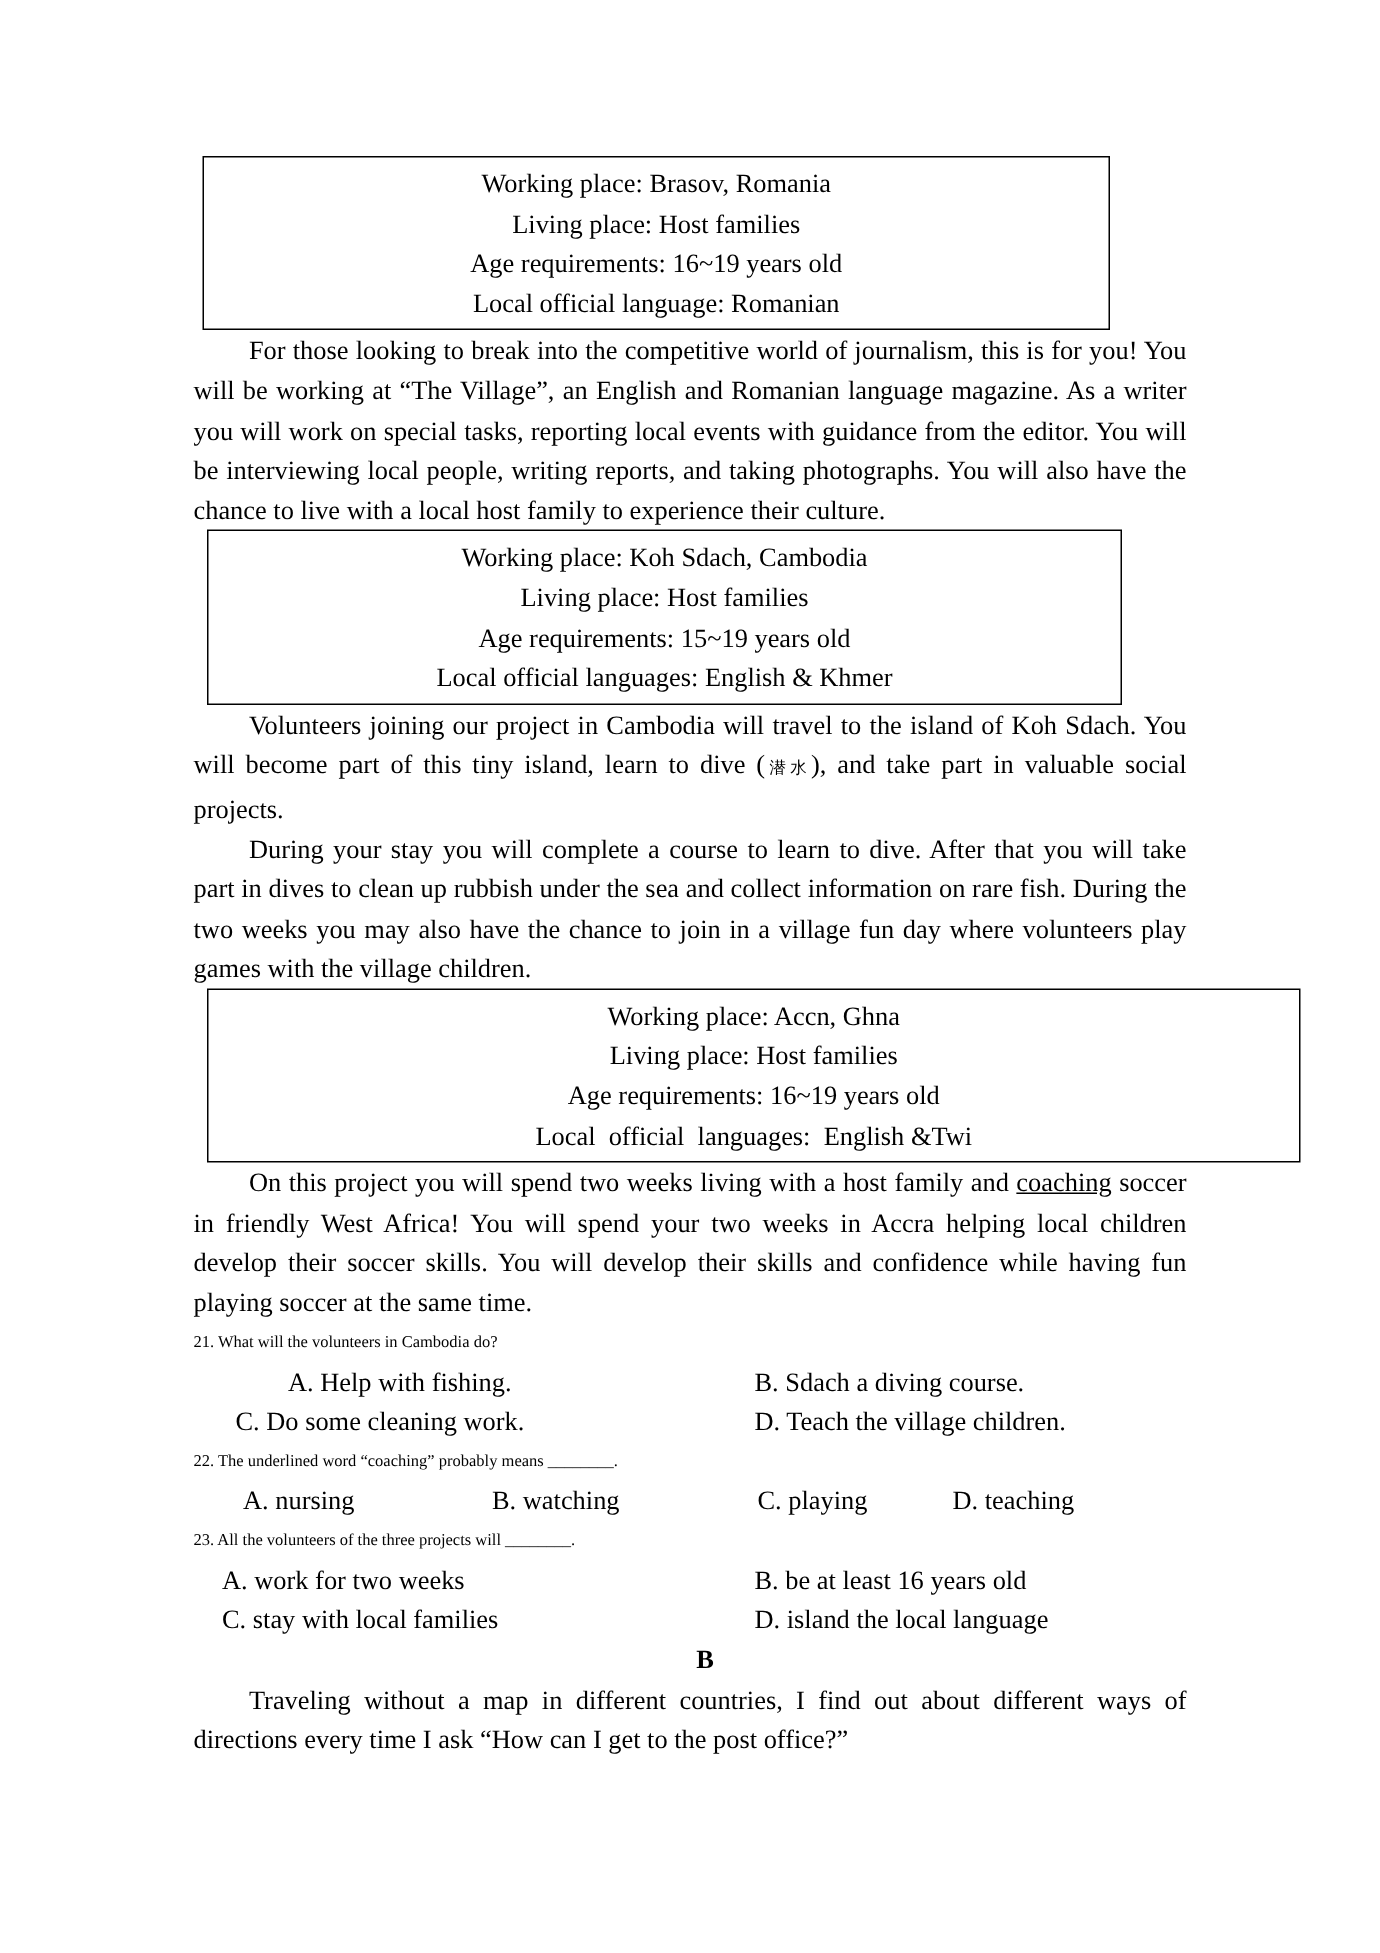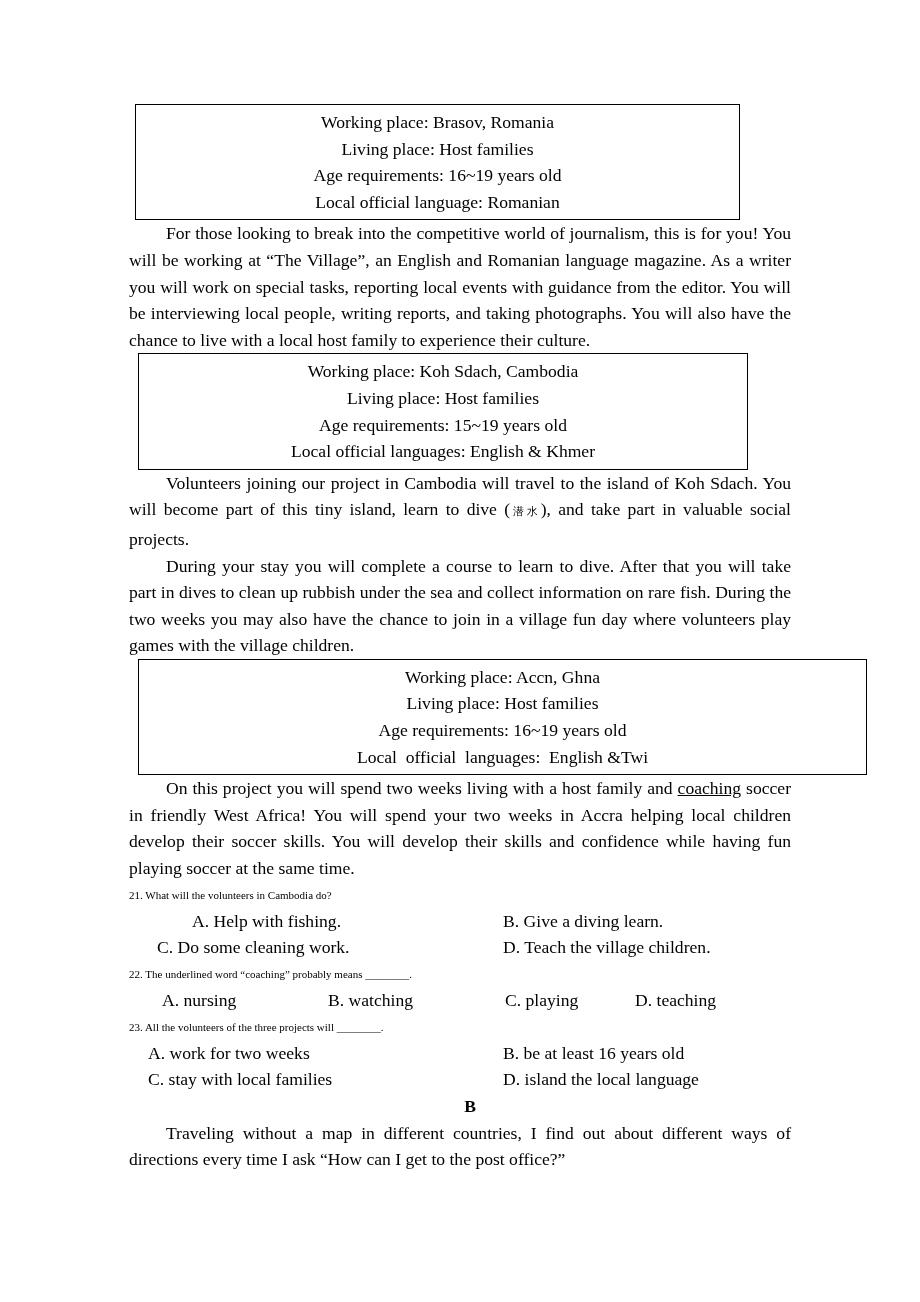--- a/index.html
+++ b/index.html
@@ -134,21 +134,21 @@
       <div class="line">Living place: Host families</div>
       <div class="line">Age requirements: 16~19 years old</div>
       <div class="line">Local  official  languages:  English &amp;Twi</div>
     </div>
 
     <p class="para"><span>On this project you will spend two weeks living with a host family and </span><span class="uline">coaching</span><span> soccer in friendly West Africa! You will spend your two weeks in Accra helping local children develop their soccer skills. You will develop their skills and confidence while having fun playing soccer at the same time.</span></p>
 
     <div class="q-stem">21. What will the volunteers in Cambodia do?</div>
     <div class="opt-row">
       <span class="opt" style="left:28px;margin-left:35px;">A. Help with fishing.</span>
-      <span class="opt" style="left:374px;">B. Give a diving learn.</span>
+      <span class="opt" style="left:374px;">B. Sdach a diving course.</span>
     </div>
     <div class="opt-row">
       <span class="opt" style="left:28px;">C. Do some cleaning work.</span>
       <span class="opt" style="left:374px;">D. Teach the village children.</span>
     </div>
 
     <div class="q-stem"><span>22. The underlined word “coaching” probably means </span><span class="blank">________</span><span>.</span></div>
     <div class="opt-row">
       <span class="opt" style="left:33px;">A. nursing</span>
       <span class="opt" style="left:199px;">B. watching</span>

